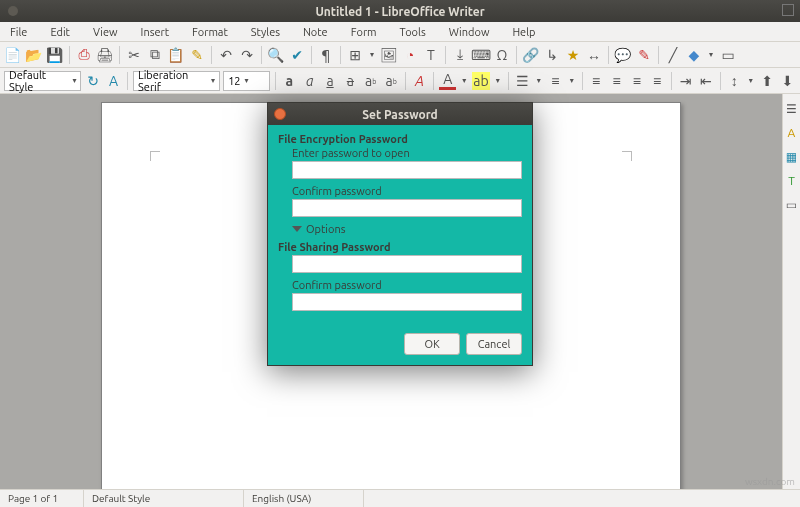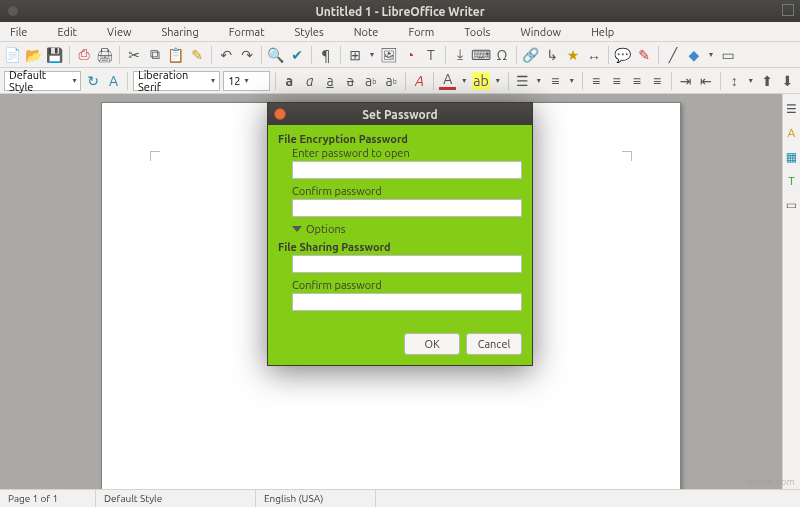--- a/index.html
+++ b/index.html
@@ -5,21 +5,21 @@
   * { box-sizing: border-box; margin: 0; padding: 0; font-family: "Ubuntu", "Liberation Sans", sans-serif; }
   body { width: 800px; height: 507px; background: #f0f0f0; overflow: hidden; position: relative; font-size: 11px; }
 
   
   .titlebar { height: 22px; background: linear-gradient(#4b4a46,#3c3b37); color: #dfdbd2; display: flex; align-items: center; justify-content: center; position: relative; }
   .titlebar .dot { position: absolute; left: 8px; top: 50%; transform: translateY(-50%); width: 10px; height: 10px; border-radius: 50%; background: #5d5a53; }
   .titlebar .t { font-weight: bold; font-size: 12px; }
   .maxmin { position: absolute; right: 6px; top: 4px; width: 12px; height: 12px; border: 1px solid #777; }
 
   
-  .menubar { height: 20px; background: #f2f1f0; border-bottom: 1px solid #d6d3cc; display: flex; align-items: center; padding: 0 4px; gap: 18px; }
+  .menubar { height: 20px; background: #f2f1f0; border-bottom: 1px solid #d6d3cc; display: flex; align-items: center; padding: 0 4px; gap: 11px; }
   .menubar span { padding: 2px 6px; color: #3c3b37; }
   
   
   .toolbar { height: 26px; background: #f2f1f0; border-bottom: 1px solid #d6d3cc; display: flex; align-items: center; padding: 0 4px; gap: 3px; }
   .tb-icon { width: 18px; height: 18px; display: inline-flex; align-items: center; justify-content: center; font-size: 14px; color: #555; }
   .tb-sep { width: 1px; height: 18px; background: #ccc; margin: 0 2px; }
   .toolbar select, .toolbar .combo { height: 20px; background: #fff; border: 1px solid #bbb; font-size: 11px; padding: 0 4px; }
   .combo { display: flex; align-items: center; }
   .combo .arr { margin-left: 4px; font-size: 8px; color: #555; }
   .chardrop { width:10px; font-size:8px; color:#555; display:inline-flex; align-items:center; justify-content:center; }
@@ -34,21 +34,21 @@
   
   .sidedeck { position: absolute; right: 0; top: 94px; width: 18px; bottom: 18px; background: #f2f1f0; border-left: 1px solid #d6d3cc; display: flex; flex-direction: column; align-items: center; padding-top: 8px; gap: 10px; }
   .sidedeck div { width: 14px; height: 14px; font-size: 12px; text-align: center; color: #555; }
 
   
   .status { position: absolute; bottom: 0; left: 0; right: 0; height: 18px; background: #f2f1f0; border-top: 1px solid #d6d3cc; display: flex; align-items: center; font-size: 10px; color: #3c3b37; }
   .status .cell { padding: 0 8px; border-right: 1px solid #d6d3cc; height: 100%; display: flex; align-items: center; }
 
   
   .overlay { position: absolute; inset: 0; display: flex; align-items: flex-start; justify-content: center; }
-  .dialog { margin-top: 102px; width: 266px; background: #84cc16; border: 1px solid #3a3935; box-shadow: 0 6px 30px rgba(0,0,0,.5); }
+  .dialog { margin-top: 102px; width: 266px; background: #14b8a6; border: 1px solid #3a3935; box-shadow: 0 6px 30px rgba(0,0,0,.5); }
   .dlg-title { height: 22px; background: linear-gradient(#4b4a46,#3c3b37); color: #dfdbd2; display: flex; align-items: center; justify-content: center; position: relative; font-weight: bold; font-size: 12px; }
   .dlg-title .close { position: absolute; left: 6px; top: 5px; width: 12px; height: 12px; border-radius: 50%; background: #e77041; border: 1px solid #b04c22; }
   .dlg-body { padding: 8px 10px 10px 10px; font-size: 11px; color: #3c3b37; }
   .dlg-body h4 { font-size: 11px; font-weight: bold; margin-bottom: 2px; }
   .dlg-body .field { margin: 2px 0 6px 14px; }
   .dlg-body label { display: block; margin-bottom: 2px; font-size: 11px; color: #3c3b37; }
   .dlg-body input[type=password] { width: 100%; height: 18px; border: 1px solid #bbb; background: #fff; padding: 0 3px; font-size: 11px; }
   .dlg-body .note { margin: 4px 0 6px 14px; font-size: 10.5px; color: #3c3b37; line-height: 1.3; }
   .dlg-body .options { margin: 2px 0 6px 14px; display: flex; align-items: center; gap: 4px; }
   .dlg-body .options .tri { display:inline-block; width:0; height:0; border-left:5px solid transparent; border-right:5px solid transparent; border-top:6px solid #555; }
@@ -65,21 +65,21 @@
 <div class="titlebar">
   <span class="dot"></span>
   <span class="t">Untitled 1 - LibreOffice Writer</span>
   <span class="maxmin"></span>
 </div>
 
 <div class="menubar">
   <span>File</span>
   <span>Edit</span>
   <span>View</span>
-  <span>Sharing</span>
+  <span>Insert</span>
   <span>Format</span>
   <span>Styles</span>
   <span>Note</span>
   <span>Form</span>
   <span>Tools</span>
   <span>Window</span>
   <span>Help</span>
 </div>
 
 <div class="toolbar">
@@ -186,21 +186,21 @@
 
 <div class="sidedeck">
   <div>☰</div>
   <div style="color:#c90">A</div>
   <div style="color:#28a">▦</div>
   <div style="color:#393">T</div>
   <div>▭</div>
 </div>
 
 <div class="status">
-  <div class="cell" style="width:96px">Page 1 of 1</div>
+  <div class="cell" style="width:84px">Page 1 of 1</div>
   <div class="cell" style="width:160px">Default Style</div>
   <div class="cell" style="width:120px">English (USA)</div>
   <div class="cell" style="flex:1;border:0"></div>
 </div>
 
 <div class="overlay">
   <div class="dialog">
     <div class="dlg-title">
       <span class="close"></span>
       <span>Set Password</span>

